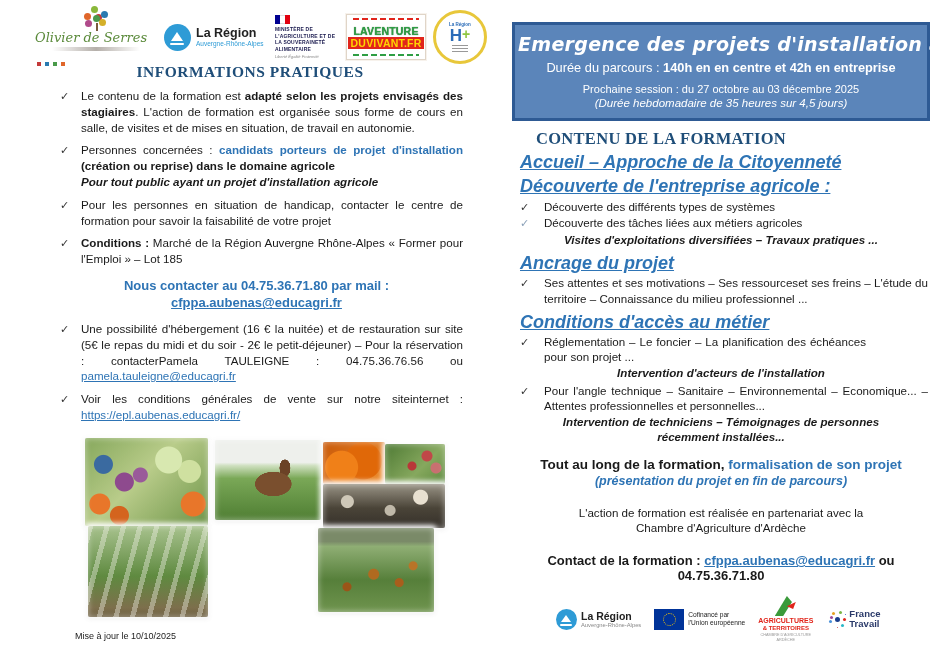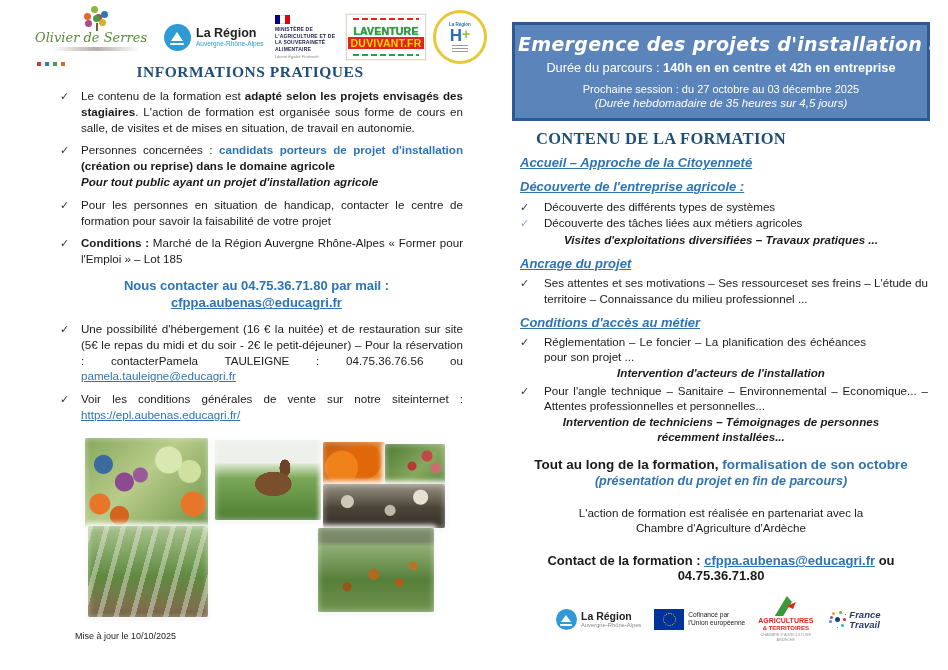--- a/index.html
+++ b/index.html
@@ -104,21 +104,21 @@
   .banner{position:absolute;left:512px;top:22px;width:406px;background:#5B85BA;border:3px solid #2E5A94;
       color:#fff;text-align:center;padding:8px 3px 9px;}
   .banner-title{font-family:"DejaVu Sans",sans-serif;font-style:italic;font-weight:bold;font-size:19px;letter-spacing:.3px;margin-bottom:5px;white-space:nowrap;}
   .banner-l1{font-size:12.8px;}
   .banner-l2{font-size:11px;font-weight:normal;margin-top:8px;}
   .banner-l3{font-size:11.5px;font-style:italic;margin-top:2px;}
 
   
   .right-body{position:absolute;left:514px;top:131px;width:414px;font-size:11.6px;line-height:15.2px;}
   .rt{font-family:"Liberation Serif",serif;font-weight:bold;font-size:16.5px;color:#1F4E79;letter-spacing:.3px;margin:0 0 9px 22px;}
-  .sh{color:#2E74B5;font-weight:bold;font-style:italic;text-decoration:underline;font-size:13px;margin:9px 0 4px 6px;}
+  .sh{color:#2E74B5;font-weight:bold;font-style:italic;text-decoration:underline;font-size:18px;margin:9px 0 4px 6px;}
   .ri{display:flex;margin-left:6px;}
   .ri .chk{width:24px;}
   .ri p{margin:0;flex:1;text-align:justify;}
   .ri-narrow p{margin-right:62px;}
   .chk-light{color:#8aa0b8;}
   .note{font-weight:bold;font-style:italic;text-align:center;margin:1px 30px 2px 30px;}
   .cl1{font-size:13.5px;font-weight:bold;text-align:center;margin-top:13px;}
   .cl2{font-size:12.5px;font-weight:bold;font-style:italic;color:#2E74B5;text-align:center;margin-top:1px;}
   .cl3{font-size:11.6px;text-align:center;margin:16px auto 0;width:320px;}
   .cl4{font-size:13px;font-weight:bold;text-align:center;margin-top:18px;}
@@ -138,21 +138,21 @@
   .eu-text{font-size:6.6px;line-height:1.35;color:#222;}
   .fl-agri{text-align:center;}
   .agri-leaf{width:26px;height:20px;margin:0 auto 1px;position:relative;}
   .agri-leaf::before{content:"";position:absolute;left:2px;top:0;width:22px;height:20px;background:#3a9a3a;
       clip-path:polygon(0 100%,55% 0,78% 30%,38% 100%);}
   .agri-leaf::after{content:"";position:absolute;left:14px;top:6px;width:9px;height:7px;background:#e1251b;
       clip-path:polygon(0 60%,100% 0,70% 100%);}
   .agri-l1{font-size:7px;font-weight:800;color:#e1251b;line-height:1.15;}
   .agri-l2{font-size:6px;font-weight:800;color:#e1251b;line-height:1.15;}
   .agri-l3{font-size:3.8px;color:#999;line-height:1.3;margin-top:1px;}
-  .fl-ft{display:flex;align-items:flex-end;gap:1px;font-style:italic;}
+  .fl-ft{display:flex;align-items:center;gap:1px;}
   .ft-dots{width:22px;height:22px;position:relative;flex:none;}
   .ft-dots::before{content:"";position:absolute;left:9px;top:9px;width:5px;height:5px;border-radius:50%;background:#1a3e8c;
       box-shadow:7px 0 0 -1px #e1251b,-7px 2px 0 -1px #4a90d9,3px -7px 0 -1px #7ab648,-4px -6px 0 -1px #e8a020,5px 6px 0 -1px #28b8c8,-6px -2px 0 -1px #9a4a9a,0 8px 0 -2px #cc4444,8px -5px 0 -2px #3355cc;}
   .ft-text{font-size:9.5px;font-weight:bold;color:#2a3a6a;line-height:1.1;}
 </style>
 </head>
 <body>
 
 <div class="page">
 
@@ -276,21 +276,21 @@
     </div>
     <div class="note">Intervention d'acteurs de l'installation</div>
 
     <div class="ri">
       <span class="chk">✓</span>
       <p>Pour l'angle technique – Sanitaire – Environnemental – Economique... – Attentes professionnelles et personnelles...</p>
     </div>
     <div class="note">Intervention de techniciens – Témoignages de personnes récemment installées...</div>
 
     <div class="cl1">
-      <span>Tout au long de la formation, </span><span class="bl">formalisation de son octobre</span>
+      <span>Tout au long de la formation, </span><span class="bl">formalisation de son projet</span>
     </div>
     <div class="cl2">(présentation du projet en fin de parcours)</div>
     <div class="cl3">L'action de formation est réalisée en partenariat avec la Chambre d'Agriculture d'Ardèche</div>
     <div class="cl4">
       <span>Contact de la formation : </span><a class="lnk" href="#">cfppa.aubenas@educagri.fr</a><span> ou</span>
     </div>
     <div class="cl5">04.75.36.71.80</div>
   </div>
 
   <div class="flogos">

